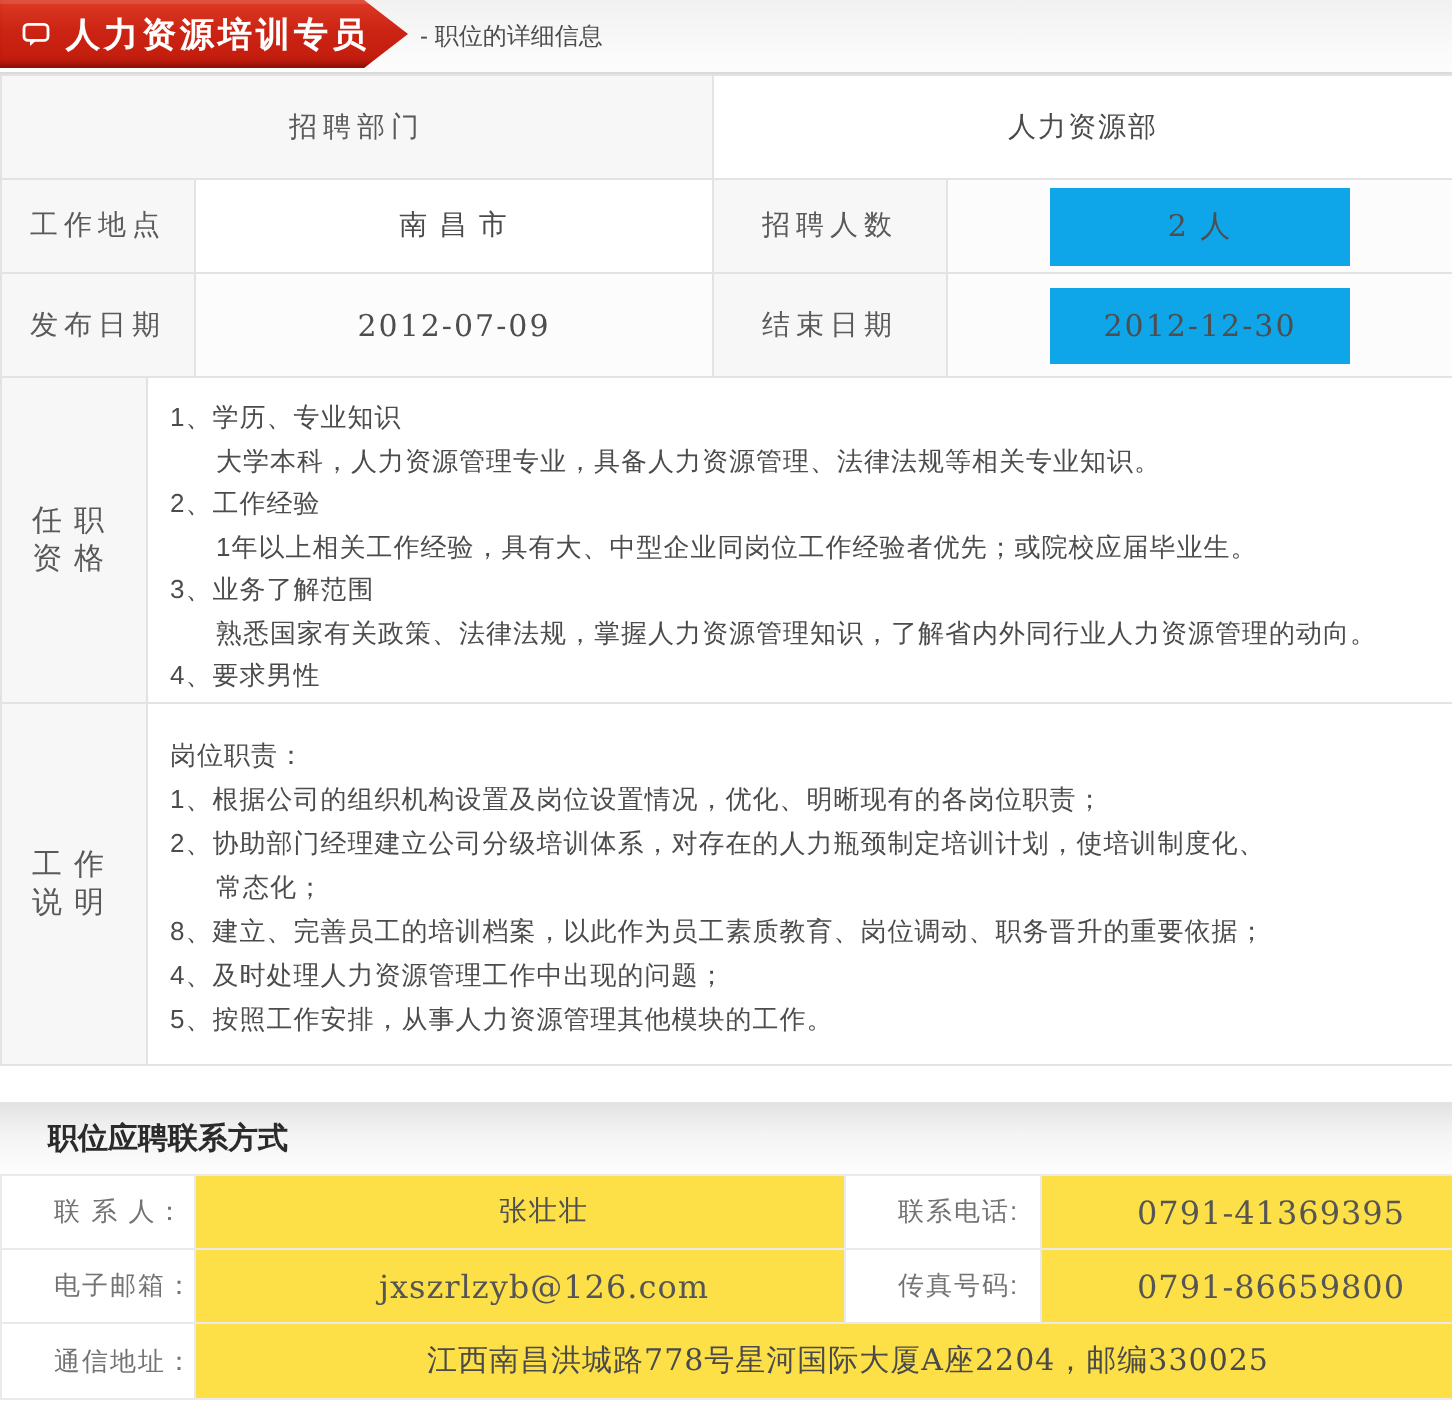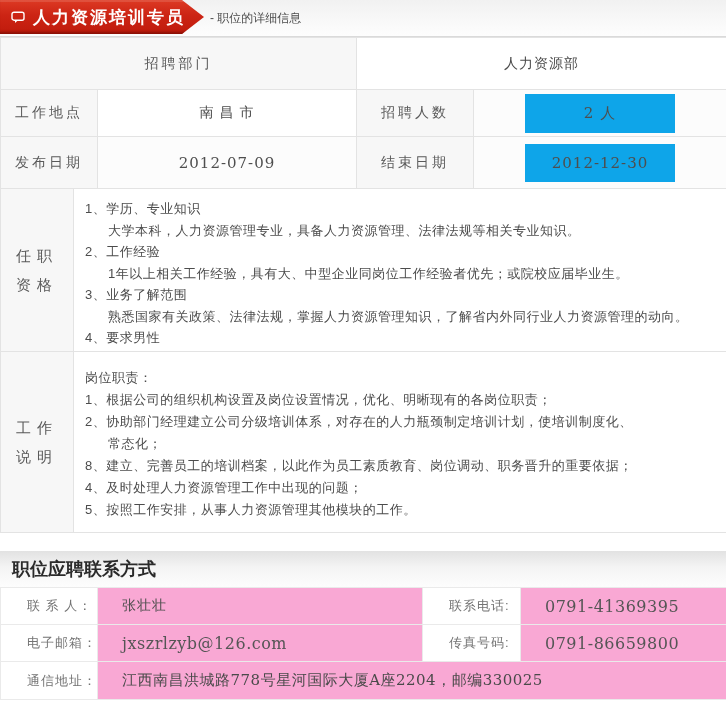--- a/index.html
+++ b/index.html
@@ -24,37 +24,37 @@
   td { border:1px solid #e3e3e3; font-size:14px; color:#555; vertical-align:middle; }
   .lbl { background:#f7f7f7; text-align:center; letter-spacing:3px; color:#5a5a5a; }
   .val { text-align:center; color:#4a4a4a; letter-spacing:1px; background:#fcfcfc; }
   .val-white { background:#fff; }
   .num { font-family:"DejaVu Serif", serif; font-size:15px; letter-spacing:1px; color:#4e4e4e; }
   .box { display:inline-block; background:#0ea5e9; min-width:150px; padding:10px 6px; }
 
   
   .sec-lbl { background:#f7f7f7; text-align:center; }
   .sec-lbl span { display:inline-block; width:46px; font-size:15px; letter-spacing:6px;
-    line-height:29px; color:#5a5a5a; text-align:center; }
+    line-height:19px; color:#5a5a5a; text-align:center; }
   .sec-content { vertical-align:top; background:#fff; }
   .sec-content.qual { padding:9px 10px 0 11px; }
   .sec-content.desc { padding:15px 10px 0 11px; }
   .line { font-size:13px; color:#4c4c4c; letter-spacing:.5px; }
   .qual .line { line-height:21.5px; }
   .desc .line { line-height:22px; }
   .indent { padding-left:23px; }
 
   
   .gap { height:18px; background:#fff; }
-  .contact-heading { height:36px; line-height:37px; padding-left:12px;
-    font-size:18px; font-weight:bold; color:#2b2b2b;
+  .contact-heading { height:36px; line-height:37px; padding-left:24px;
+    font-size:15px; font-weight:bold; color:#2b2b2b;
     background:linear-gradient(180deg,#e2e2e2 0%,#f4f4f4 45%,#fdfdfd 100%); }
   .ctable td { border:1px solid #eaeaea; height:37px; }
   .c-lbl { padding-left:26px; font-size:13px; color:#737373; letter-spacing:1px; background:#fff; }
-  .c-val { padding-left:24px; color:#4e4e4e; background:#f9a8d4; }
+  .c-val { padding-left:24px; color:#4e4e4e; background:#fde047;text-align:center; }
   .serif { font-family:"DejaVu Serif", serif; font-size:16px; letter-spacing:.5px; color:#555; }
   .person { font-size:14px; letter-spacing:1px; }
   .addr { font-family:"DejaVu Serif", serif; font-size:15px; color:#4a4a4a; letter-spacing:.5px; }
 </style>
 </head>
 <body>
 
 <div class="header">
   <div class="ribbon">
     <span style="display:inline-flex;">

